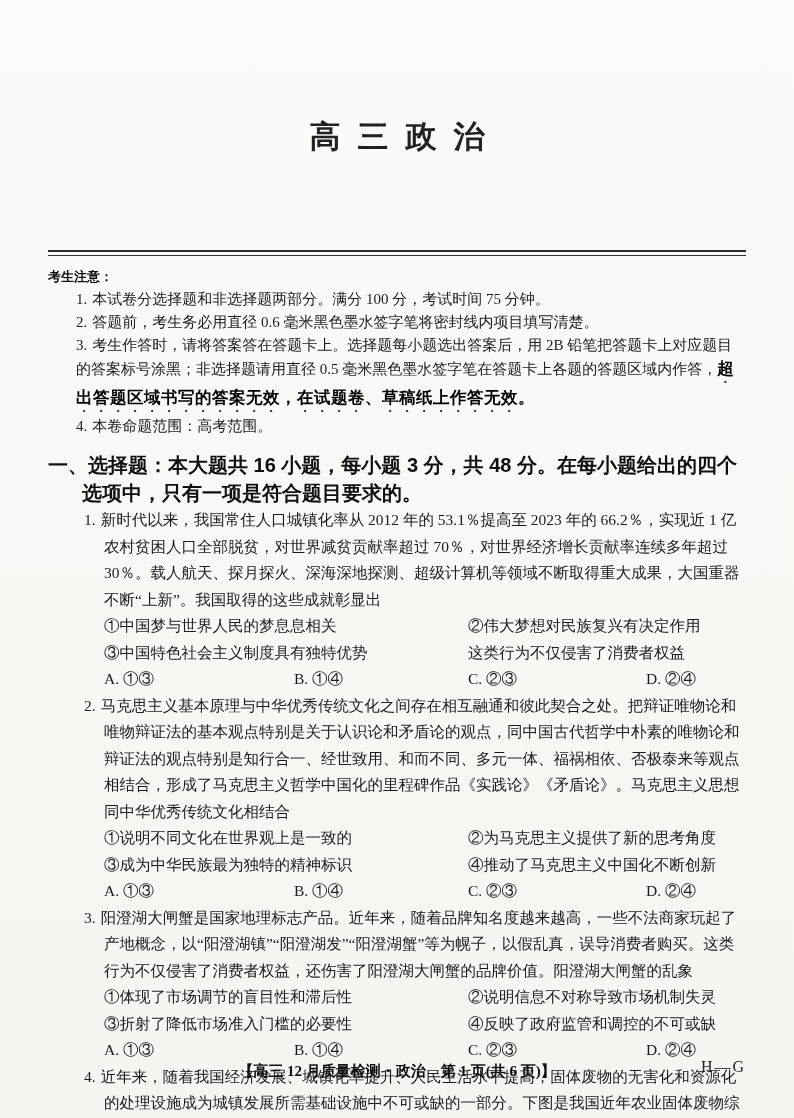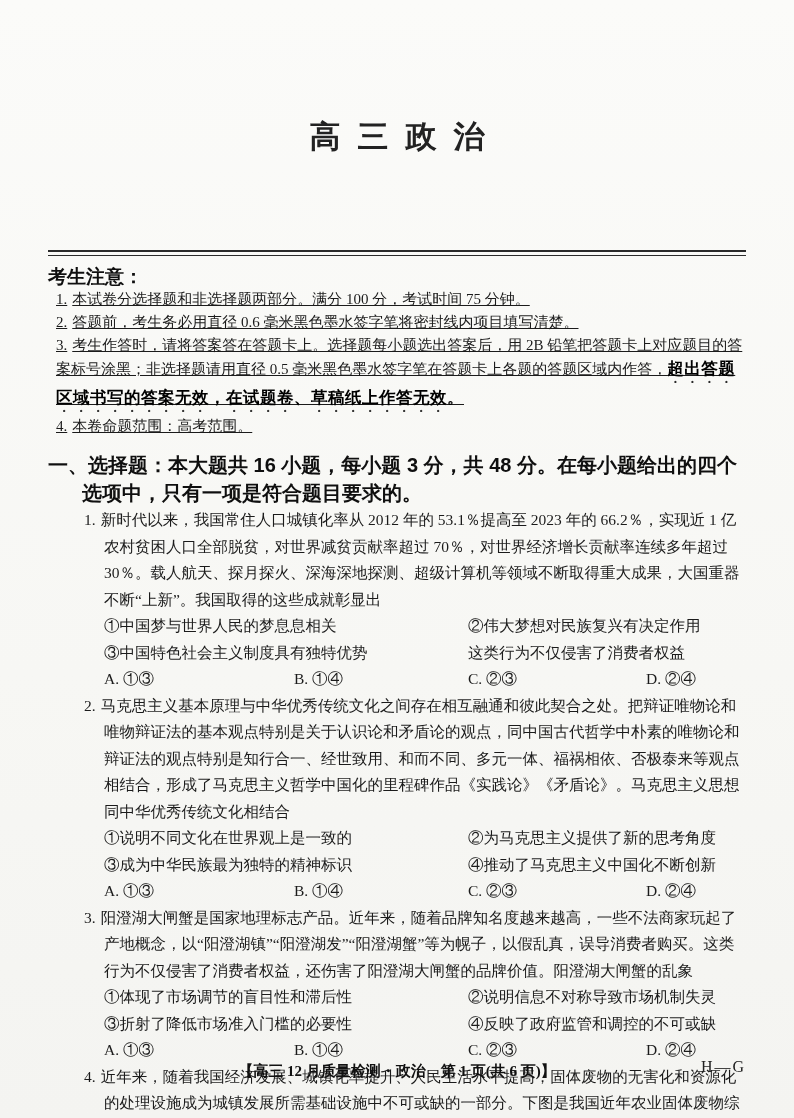--- a/index.html
+++ b/index.html
@@ -13,23 +13,23 @@
   p{margin:0;}
   .title{
     margin:0;padding-top:116px;text-align:center;
     font-size:31px;font-weight:700;letter-spacing:0.55em;text-indent:0.55em;
     color:#222;font-family:"Liberation Serif","DejaVu Serif",serif;
   }
   .rule{margin-top:92px;height:3px;border-top:2px solid #2b2b2b;border-bottom:1px solid #2b2b2b;}
   .notice{font-size:15px;line-height:23px;}
   .notice-heading{
     margin-top:9px;font-family:"Liberation Sans","DejaVu Sans",sans-serif;
-    font-weight:700;font-size:19px;color:#0f0f0f;
+    font-weight:700;font-size:13px;color:#0f0f0f;
   }
-  .notice-item{margin-left:8px;text-decoration:underline;}
+  .notice-item{margin-left:28px;}
   .notice-item .num{margin-right:5px;}
   .em-strong{
     font-family:"Liberation Sans","DejaVu Sans",sans-serif;
     font-weight:700;font-size:16.5px;color:#000;letter-spacing:0.5px;
     -webkit-text-emphasis:filled dot #2a2a2a;
     -webkit-text-emphasis-position:under;
     text-emphasis:filled dot #2a2a2a;
     text-emphasis-position:under left;
   }
   .section-heading{

